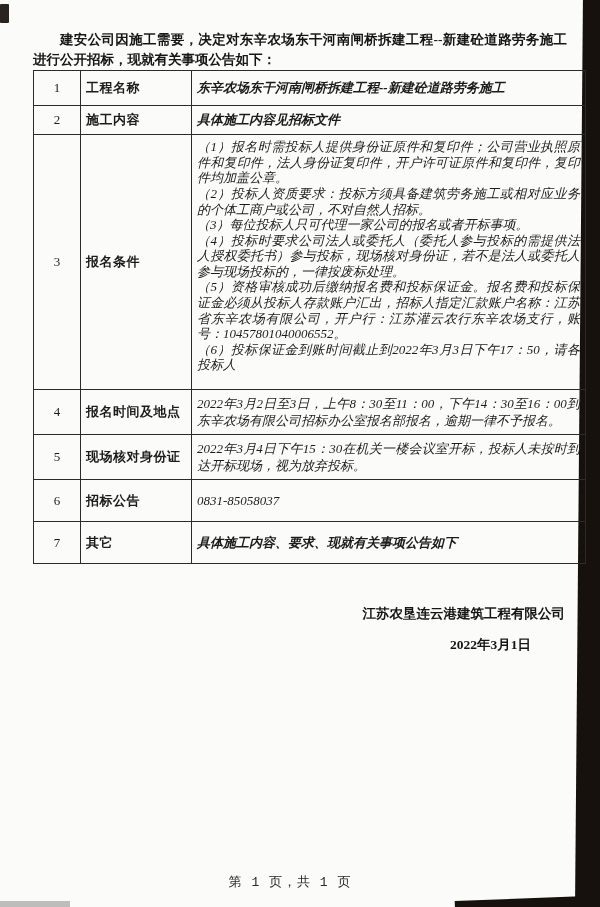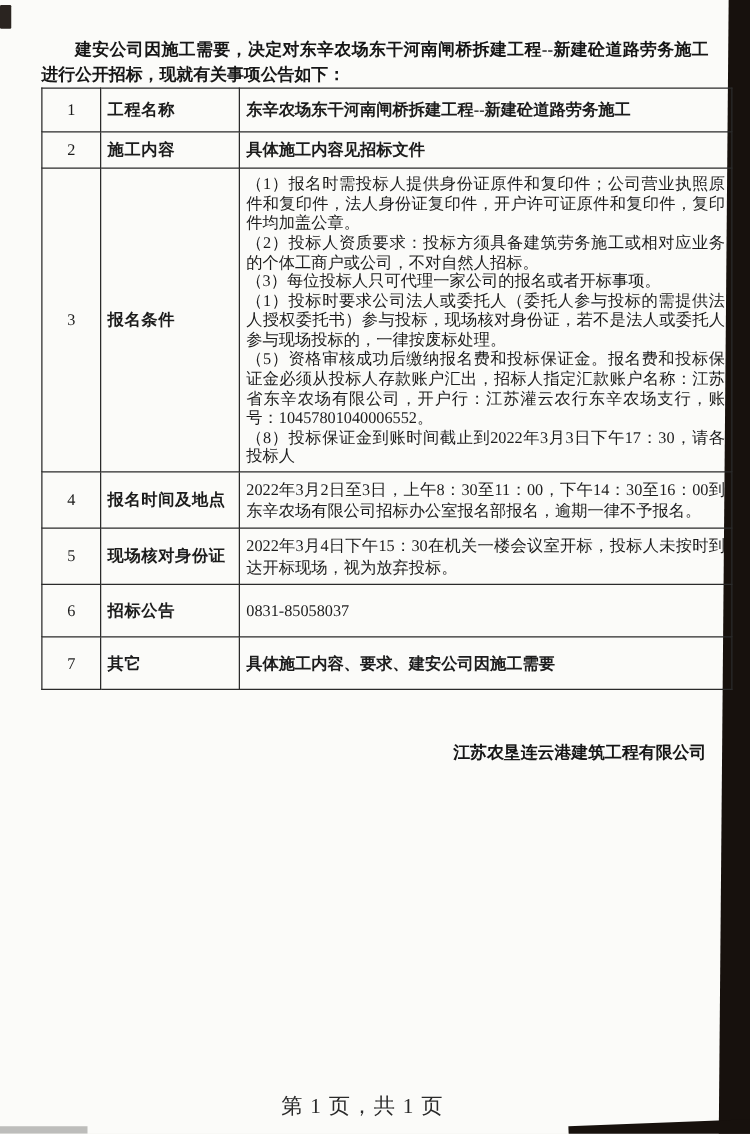--- a/index.html
+++ b/index.html
@@ -74,52 +74,53 @@
     table-layout: fixed;
     font-size: 13px;
   }
   table.announcement td {
     border: 1.4px solid #2b2b2b;
     padding: 2px 5px;
     vertical-align: middle;
   }
   td.col-num  { width: 36px;  text-align: center; }
   td.col-label{ width: 100px; text-align: left; font-weight: bold; letter-spacing: 0.5px; }
-  td.col-content { width: 383px; text-align: left; }
+  td.col-content { width: 383px; text-align: left; font-style: italic; }
   tr.r1 td { height: 30px; }
   tr.r2 td { height: 24px; }
   tr.r4 td { height: 40px; }
   tr.r5 td { height: 40px; }
   tr.r6 td { height: 37px; }
   tr.r7 td { height: 37px; }
   .bold-cell { font-weight: bold; }
   .cond-line {
     line-height: 15.6px;
     text-align: justify;
     font-weight: 500;
   }
-  tr.r3 td.col-content { padding-top: 4px; padding-bottom: 4px; }
+  tr.r3 td.col-content { padding-top: 4px; padding-bottom: 16px; }
   .r4 .col-content, .r5 .col-content { line-height: 17px; text-align: justify; }
   .signature {
     margin-top: 11px;
     text-align: right;
     font-size: 13.5px;
     font-weight: bold;
     color: #161616;
   }
   .signature .company { padding-right: 2px; margin-top: 41px; }
   .signature .date { margin-top: 13px; padding-right: 36px; font-weight: 600; }
   .pagenum {
     position: absolute;
     left: 0; top: 873px;
     width: 580px;
     text-align: center;
-    font-size: 17px;
+    font-size: 13px;
     color: #2a2a2a;
     letter-spacing: 1px;
+    font-family: Liberation Mono, monospace;
   }
 </style>
 </head>
 <body>
 
 <div class="scan">
   <div class="edge-right"></div>
   <div class="edge-bottom"></div>
   <div class="edge-bottom-left"></div>
   <div class="mark-topleft"></div>
@@ -140,47 +141,48 @@
         <td class="col-label">施工内容</td>
         <td class="col-content bold-cell">具体施工内容见招标文件</td>
       </tr>
       <tr class="r3">
         <td class="col-num">3</td>
         <td class="col-label">报名条件</td>
         <td class="col-content">
           <div class="cond-line">（1）报名时需投标人提供身份证原件和复印件；公司营业执照原件和复印件，法人身份证复印件，开户许可证原件和复印件，复印件均加盖公章。</div>
           <div class="cond-line">（2）投标人资质要求：投标方须具备建筑劳务施工或相对应业务的个体工商户或公司，不对自然人招标。</div>
           <div class="cond-line">（3）每位投标人只可代理一家公司的报名或者开标事项。</div>
-          <div class="cond-line">（1）投标时要求公司法人或委托人（委托人参与投标的需提供法人授权委托书）参与投标，现场核对身份证，若不是法人或委托人参与现场投标的，一律按废标处理。</div>
+          <div class="cond-line">（4）投标时要求公司法人或委托人（委托人参与投标的需提供法人授权委托书）参与投标，现场核对身份证，若不是法人或委托人参与现场投标的，一律按废标处理。</div>
           <div class="cond-line">（5）资格审核成功后缴纳报名费和投标保证金。报名费和投标保证金必须从投标人存款账户汇出，招标人指定汇款账户名称：江苏省东辛农场有限公司，开户行：江苏灌云农行东辛农场支行，账号：10457801040006552。</div>
-          <div class="cond-line">（8）投标保证金到账时间截止到2022年3月3日下午17：30，请各投标人</div>
+          <div class="cond-line">（6）投标保证金到账时间截止到2022年3月3日下午17：50，请各投标人</div>
         </td>
       </tr>
       <tr class="r4">
         <td class="col-num">4</td>
         <td class="col-label">报名时间及地点</td>
         <td class="col-content">2022年3月2日至3日，上午8：30至11：00，下午14：30至16：00到东辛农场有限公司招标办公室报名部报名，逾期一律不予报名。</td>
       </tr>
       <tr class="r5">
         <td class="col-num">5</td>
         <td class="col-label">现场核对身份证</td>
         <td class="col-content">2022年3月4日下午15：30在机关一楼会议室开标，投标人未按时到达开标现场，视为放弃投标。</td>
       </tr>
       <tr class="r6">
         <td class="col-num">6</td>
         <td class="col-label">招标公告</td>
         <td class="col-content">0831-85058037</td>
       </tr>
       <tr class="r7">
         <td class="col-num">7</td>
         <td class="col-label">其它</td>
-        <td class="col-content bold-cell">具体施工内容、要求、建安公司因施工需要</td>
+        <td class="col-content bold-cell">具体施工内容、要求、现就有关事项公告如下</td>
       </tr>
     </tbody>
       </table>
 
     <div class="signature">
       <div class="company">江苏农垦连云港建筑工程有限公司</div>
+      <div class="date">2022年3月1日</div>
     </div>
   </div>
 
   <div class="pagenum">第 1 页，共 1 页</div>
 </div>
 
 </body></html>

